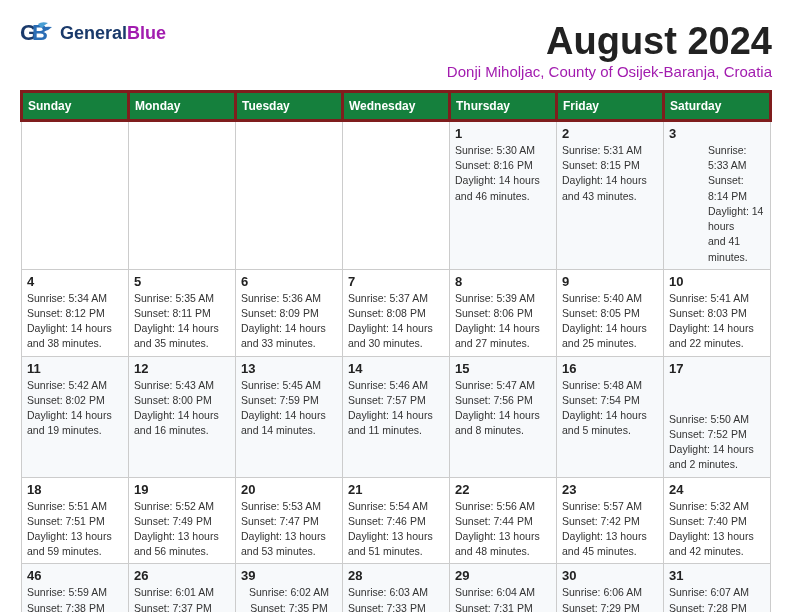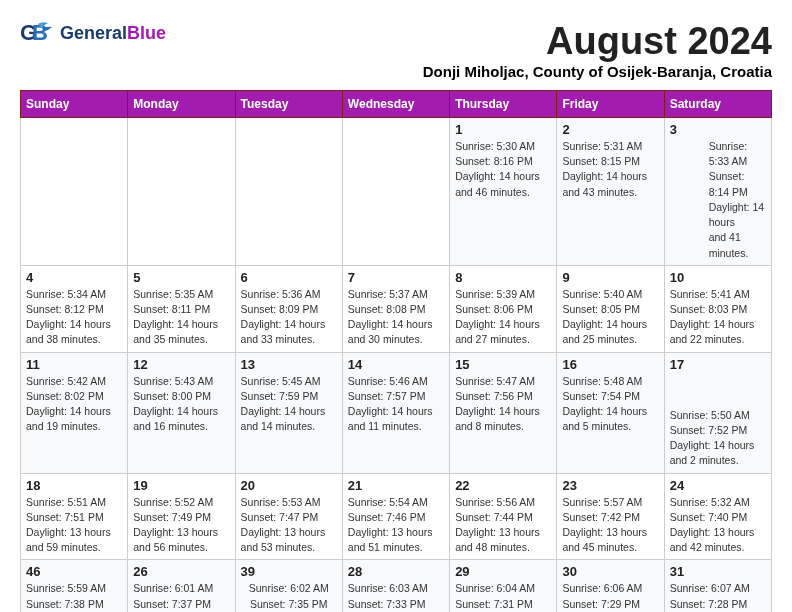--- a/index.html
+++ b/index.html
@@ -19,35 +19,35 @@
     .title-block {
       text-align: right;
     }
     .month-title {
       font-size: 38px;
       font-weight: bold;
       color: #222;
     }
     .location-title {
       font-size: 15px;
-      color: #000000;
-      font-weight: bold;
+      color: #a21caf;
+      font-weight: normal;
     }
     table {
       width: 100%;
       border-collapse: collapse;
       font-size: 11px;
     }
     thead tr th {
-      background: #a21caf;
+      background: #15803d;
       color: #fff;
       text-align: left;
       padding: 6px 5px;
       font-size: 12px;
-      border: 1px solid #7f1d1d;
+      border: 3px solid #7f1d1d;
     }
     tbody tr {
       vertical-align: top;
     }
     tbody tr td {
       border: 1px solid #ccc;
       padding: 4px 5px;
       vertical-align: top;
       width: calc(100% / 7);
       min-height: 80px;

